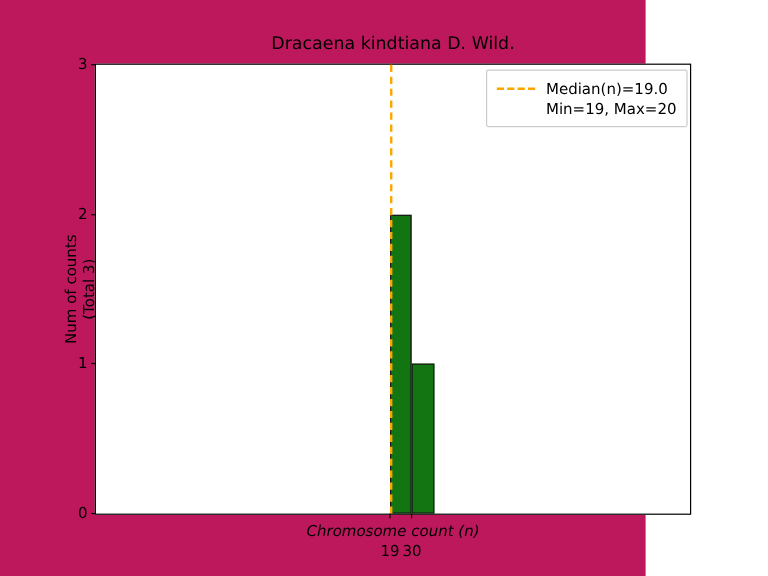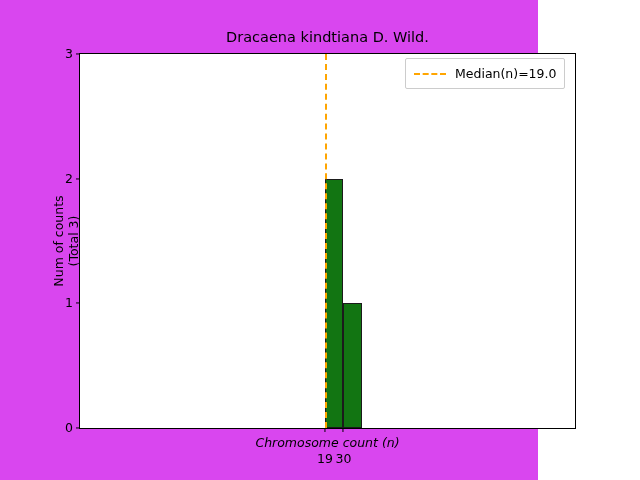--- a/index.html
+++ b/index.html
@@ -11,21 +11,21 @@
     width: 640px;
     height: 480px;
     overflow: hidden;
     font-family: "DejaVu Sans", sans-serif;
     color: #000000;
   }
   #figure {
     position: relative;
     width: 538px;
     height: 480px;
-    background: #d946ef;
+    background: #be185d;
   }
 
   
   #chart-title {
     position: absolute;
     left: 79px;
     top: 28px;
     width: 497px;
     text-align: center;
     font-size: 14.5px;
@@ -215,20 +215,21 @@
 
     </div>
 
     <div id="legend" style="position:absolute; left:325px; top:4px;">
       <div class="legend-row">
         <span class="legend-swatch">
           <i style="border-top-color:#FFA500;"></i>
         </span>
         <span class="legend-text">
           <span class="l1">Median(n)=19.0</span>
+          <span class="l2">Min=19, Max=20</span>
         </span>
       </div>
     </div>
   </div>
 
   <div id="xlabel">Chromosome count (n)</div>
 
   <div id="ylabel">
     <div>
       <span>Num of counts</span>

